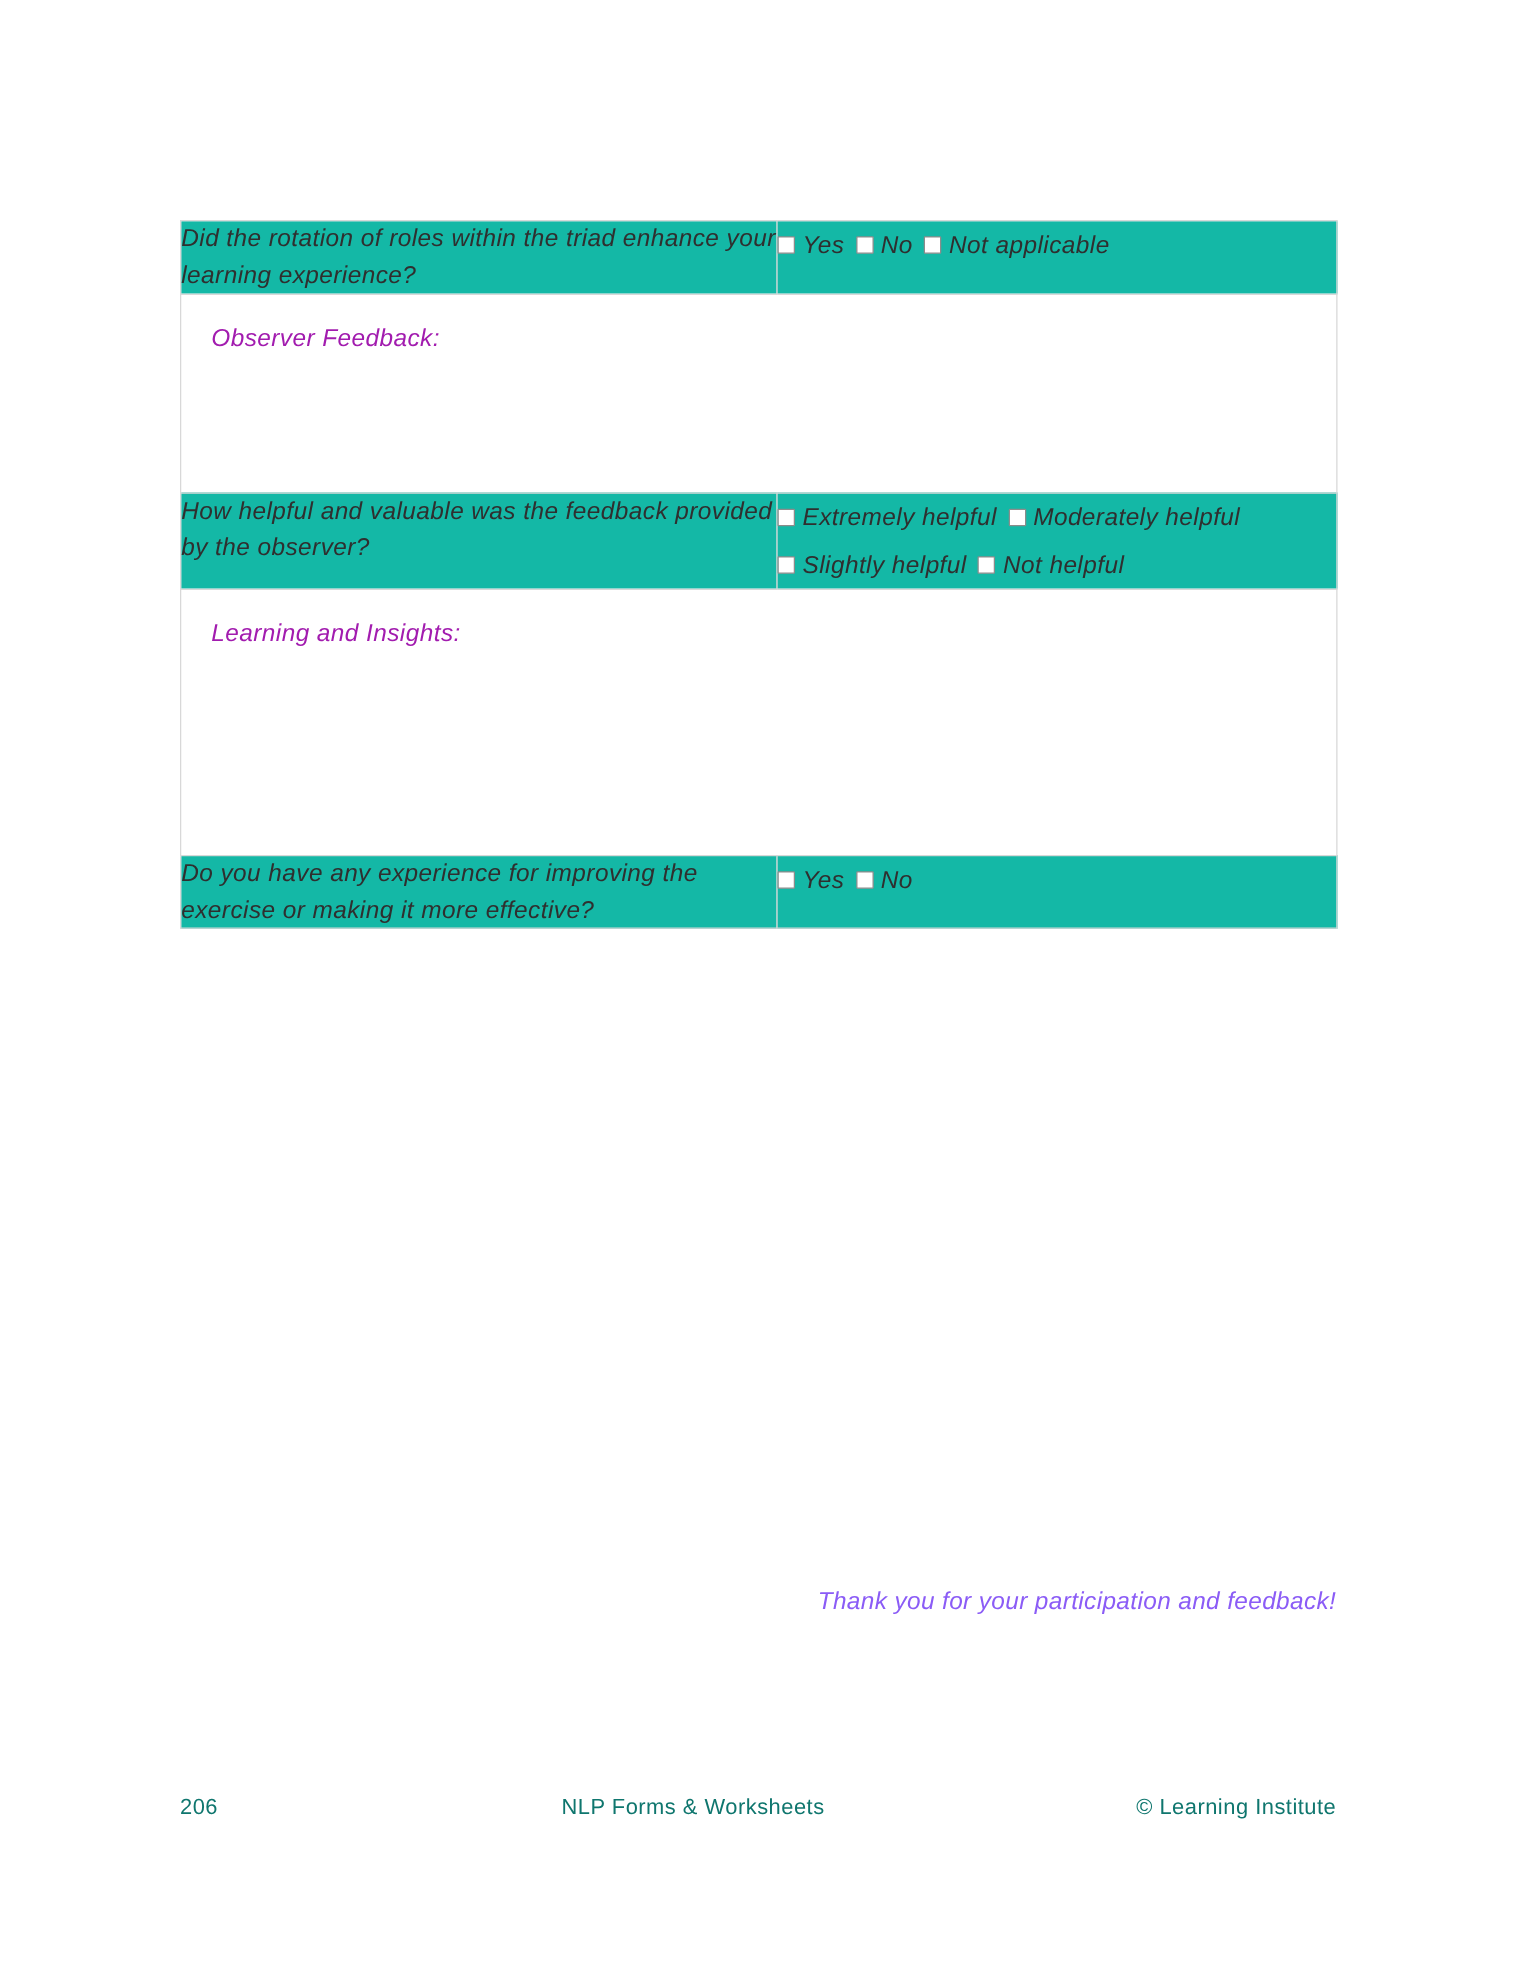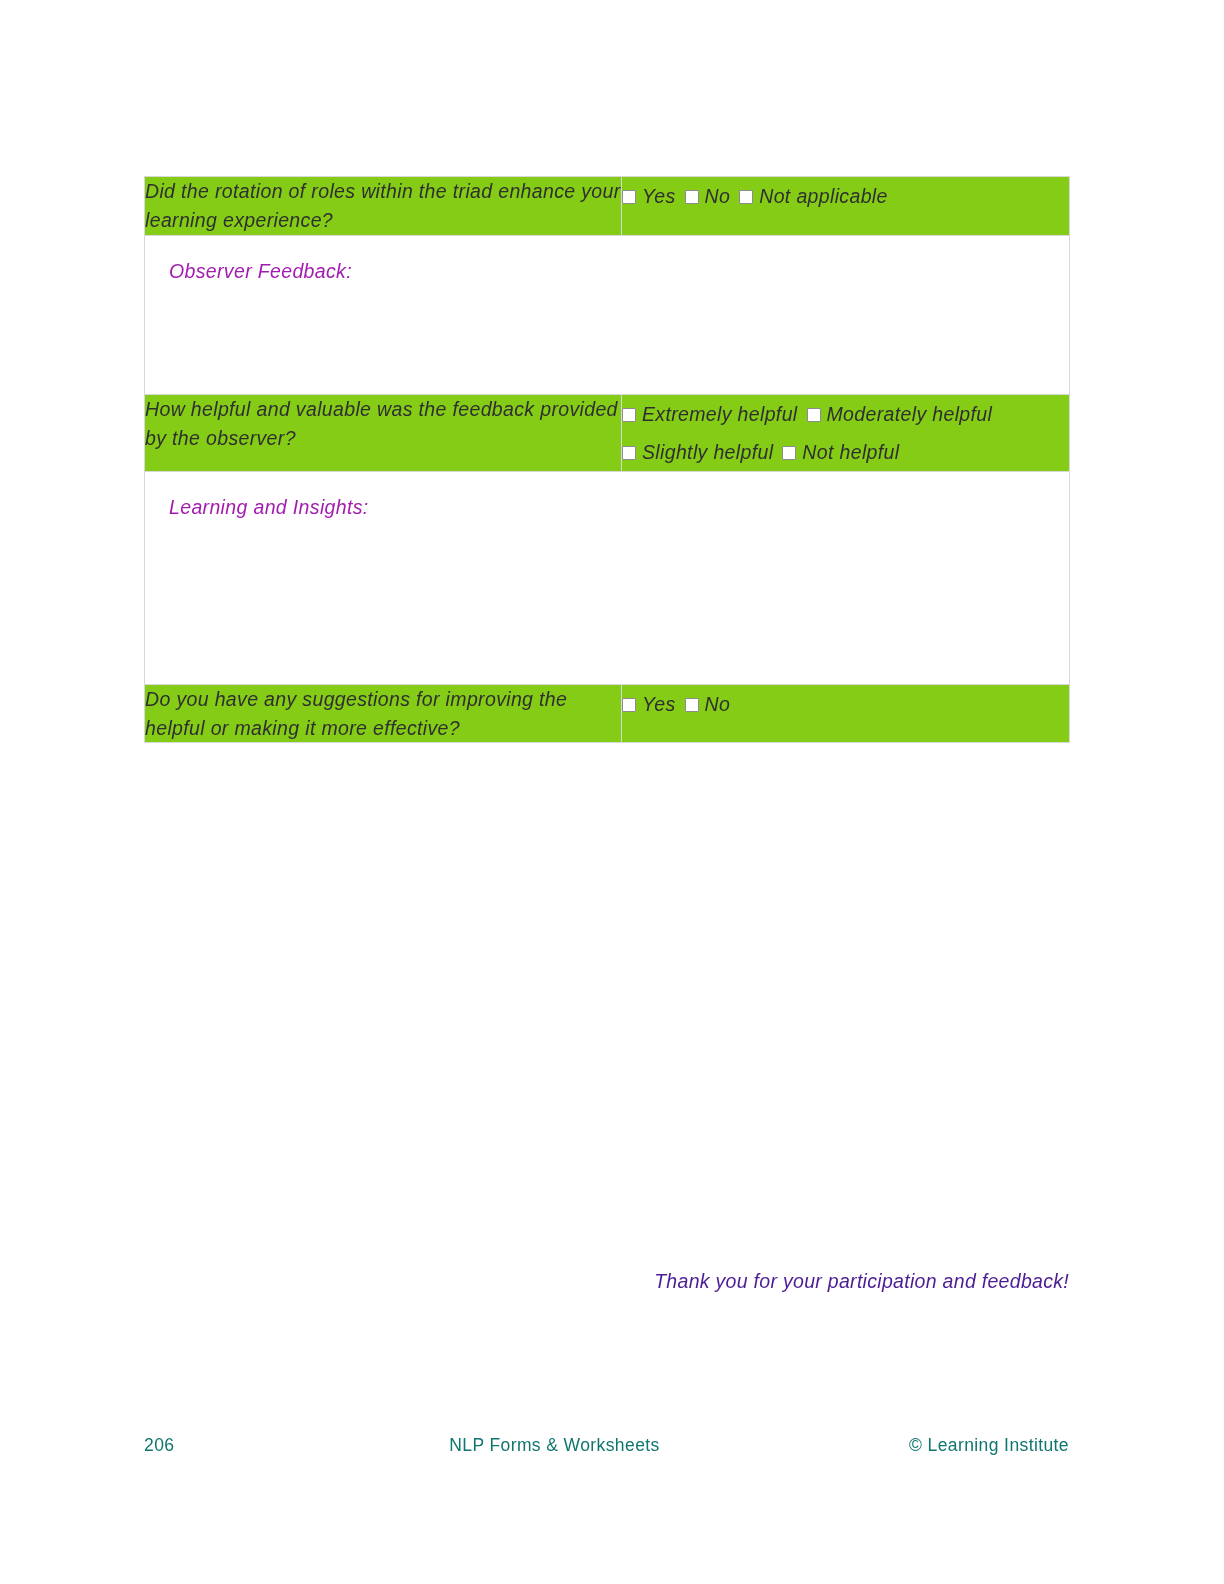--- a/index.html
+++ b/index.html
@@ -29,21 +29,21 @@
     width: 925px;
     border-collapse: collapse;
     table-layout: fixed;
   }
   .form-table td {
     border: 1px solid #d8d8d8;
     vertical-align: top;
     padding: 0;
   }
 
-  .q-row td { background: #84cc16; }
+  .q-row td { background: #14b8a6; }
   .a-row td { background: #ffffff; }
   .full-shaded td { background: #f4f4f4; }
 
   .q-cell {
     width: 477px;
     padding: 28px 26px 28px 24px;
   }
   .opt-cell {
     padding: 26px 22px 26px 26px;
   }
@@ -97,21 +97,21 @@
   
   .closing {
     position: absolute;
     left: 144px;
     top: 1270px;
     width: 925px;
     text-align: right;
     font-style: italic;
     font-size: 19.5px;
     letter-spacing: 0.3px;
-    color: #4c1d95;
+    color: #8b5cf6;
   }
 
   
   .footer {
     position: absolute;
     left: 144px;
     top: 1435px;
     width: 925px;
     display: flex;
     align-items: baseline;
@@ -164,21 +164,21 @@
       </tr>
 
       <tr class="a-row">
         <td class="ans-md" colspan="2">
           <div class="ans-label">Learning and Insights:</div>
         </td>
       </tr>
 
       <tr class="q-row">
         <td class="q-cell">
-          <div class="q-text">Do you have any suggestions for improving the helpful or making it more effective?</div>
+          <div class="q-text">Do you have any experience for improving the exercise or making it more effective?</div>
         </td>
         <td class="opt-cell">
           <div class="opt-line">
             <span class="opt"><span class="cb"></span><span>Yes</span></span><span class="opt"><span class="cb"></span><span>No</span></span>
           </div>
         </td>
       </tr>
 
 
 

